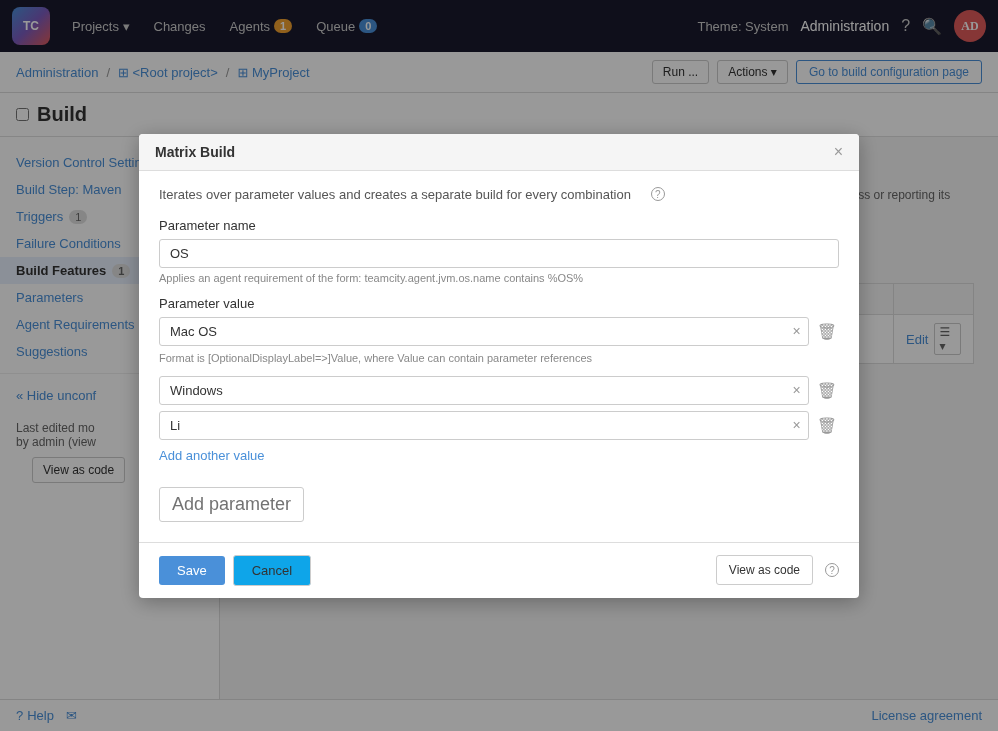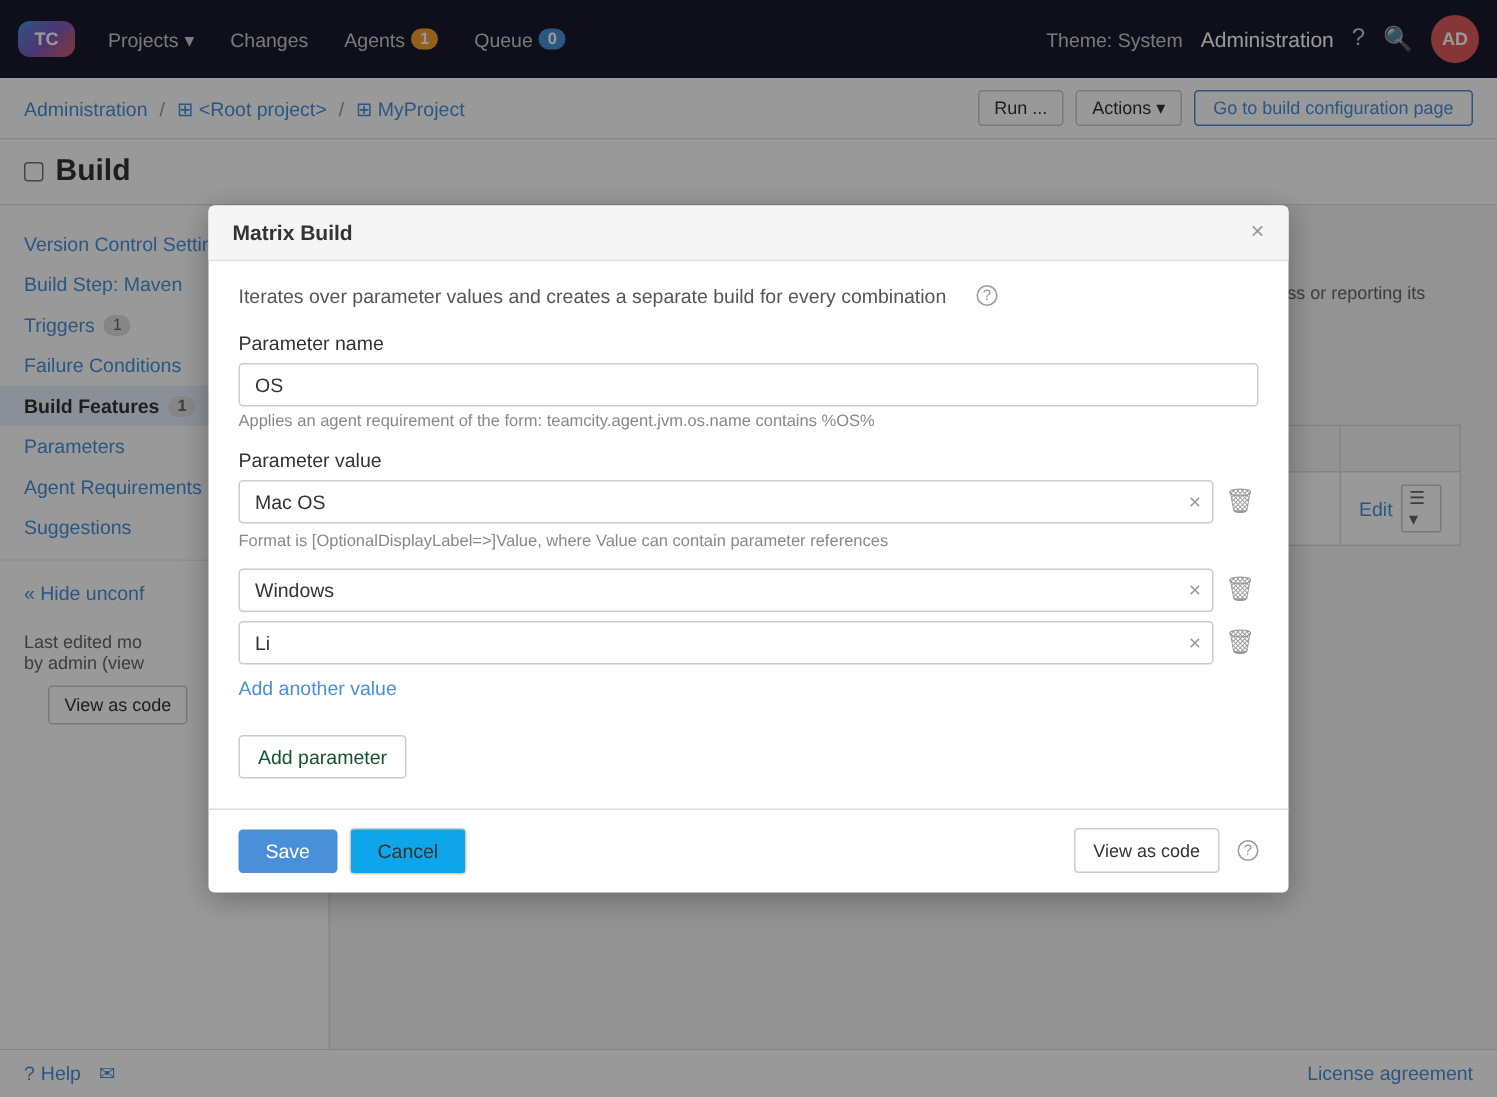--- a/index.html
+++ b/index.html
@@ -8,21 +8,21 @@
     
     .top-nav {
       background: #1a1a2e;
       display: flex;
       align-items: center;
       height: 52px;
       padding: 0 12px;
       gap: 8px;
     }
     .tc-logo {
-      width: 38px; height: 24px;
+      width: 38px; height: 38px;
       background: linear-gradient(135deg, #4a90d9 0%, #7c5cbf 50%, #e05a5a 100%);
       border-radius: 8px;
       display: flex; align-items: center; justify-content: center;
       color: white; font-weight: bold; font-size: 12px;
       flex-shrink: 0;
     }
     .nav-items { display: flex; align-items: center; gap: 4px; margin-left: 4px; }
     .nav-item { color: #ccc; padding: 6px 10px; cursor: pointer; font-size: 13px; display: flex; align-items: center; gap: 4px; }
     .nav-badge {
       background: #f0a030;
@@ -30,21 +30,21 @@
       border-radius: 10px;
       padding: 1px 6px;
       font-size: 11px;
       font-weight: bold;
     }
     .nav-badge.blue { background: #4a90d9; }
     .nav-right { margin-left: auto; display: flex; align-items: center; gap: 12px; }
     .theme-select { color: #ccc; font-size: 13px; cursor: pointer; }
     .admin-label { color: #fff; font-size: 14px; font-weight: 500; }
     .nav-icon { color: #ccc; cursor: pointer; font-size: 16px; }
-    .avatar { width: 32px; height: 32px; background: #e05a5a; border-radius: 50%; display: flex; align-items: center; justify-content: center; color: white; font-weight: bold; font-size: 12px; }
+    .avatar { width: 32px; height: 32px; background: #e05a5a; border-radius: 50%; display: flex; align-items: center; justify-content: center; color: white; font-weight: bold; font-size: 12px; font-family: Liberation Serif, serif; }
 
     
     .breadcrumb-bar {
       background: #fff;
       border-bottom: 1px solid #ddd;
       padding: 8px 16px;
       display: flex;
       align-items: center;
       gap: 8px;
     }
@@ -228,23 +228,23 @@
       color: #999;
       font-size: 14px;
     }
     .value-delete { cursor: pointer; color: #999; font-size: 16px; padding: 2px; }
     .add-another { color: #4a90d9; cursor: pointer; font-size: 13px; margin-bottom: 12px; display: inline-block; }
     .btn-add-param {
       background: #fff;
       border: 1px solid #ccc;
       border-radius: 3px;
       padding: 6px 12px;
-      font-size: 13px;
-      cursor: pointer;
-      color: #14532d;
+      font-size: 18px;
+      cursor: pointer;
+      color: #737373;
       margin-bottom: 4px;
     }
     .modal-footer {
       padding: 12px 20px;
       border-top: 1px solid #ddd;
       display: flex;
       align-items: center;
       gap: 8px;
     }
     .btn-save {

